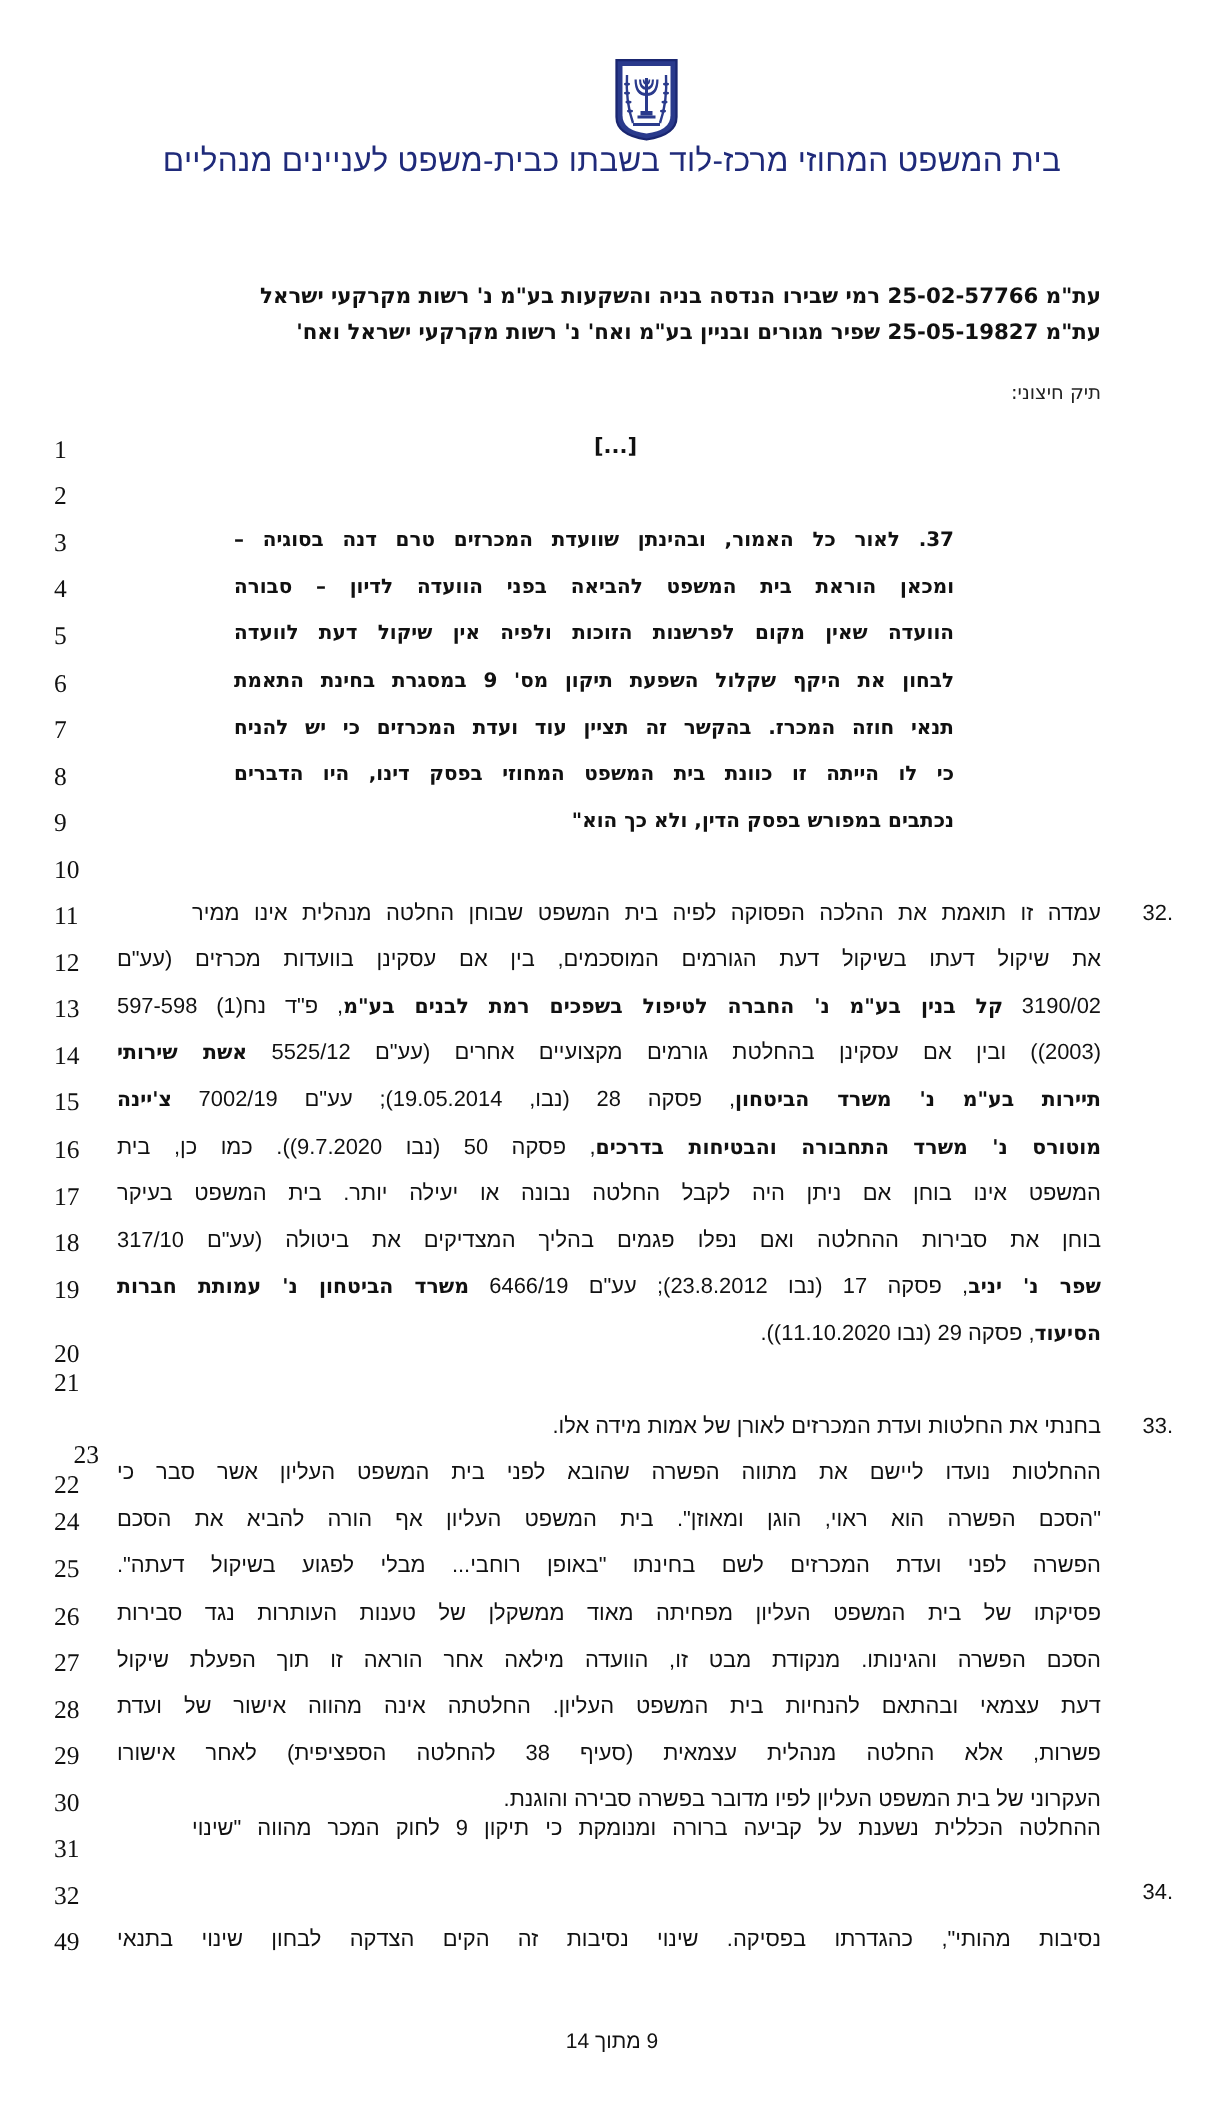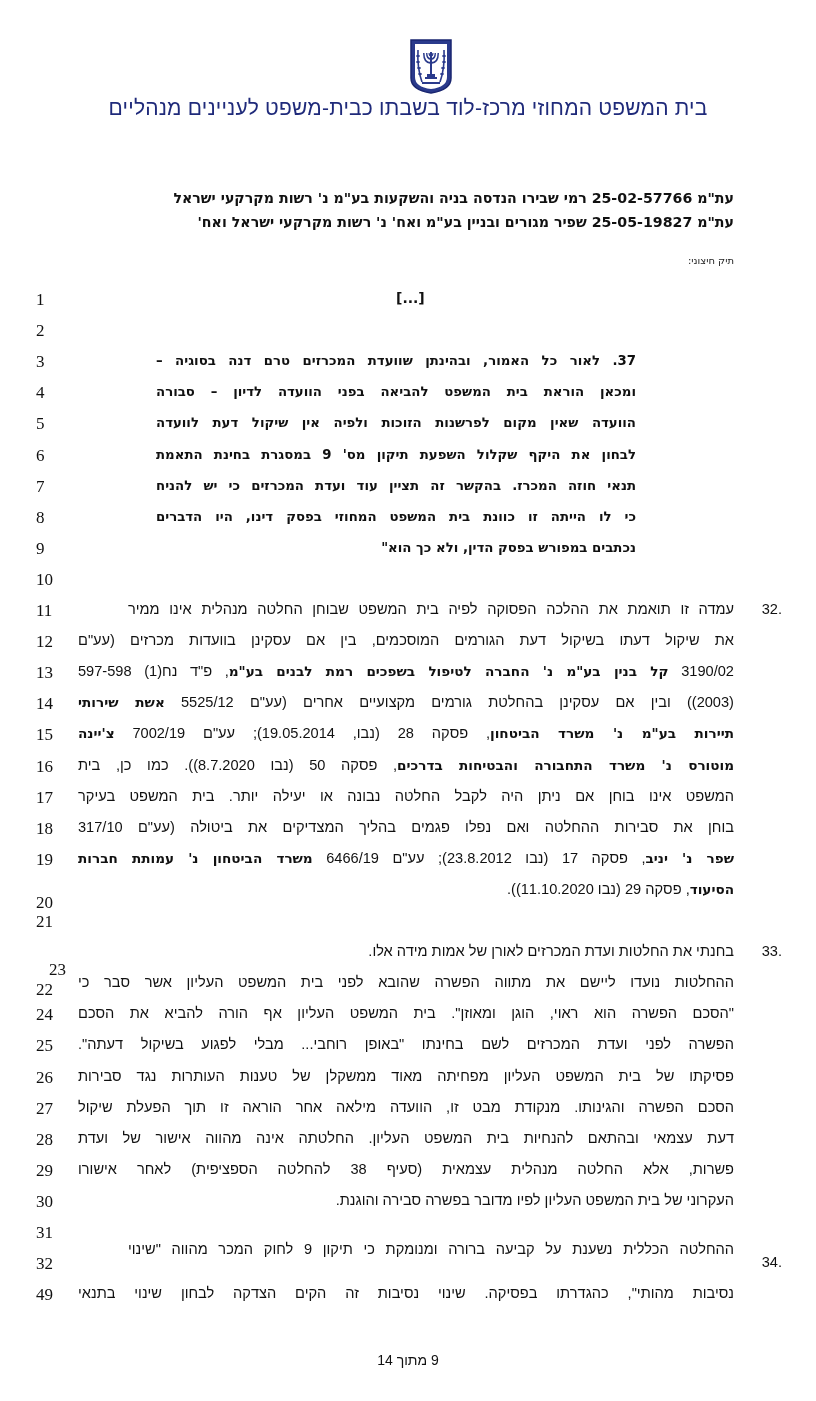--- a/index.html
+++ b/index.html
@@ -1,20 +1,20 @@
 <!DOCTYPE html>
 <html><head>
   <meta charset="utf-8">
   <style>
     html, body { margin: 0; padding: 0; background: #ffffff; }
     body { width: 816px; height: 1401px; position: relative; overflow: hidden; font-family: "DejaVu Sans", sans-serif; color: #111; }
     .emblem { position: absolute; left: 408px; top: 38px; width: 46px; height: 56px; }
     .court-title { position: absolute; left: 0; right: 0; top: 96px; text-align: center; direction: rtl; font-family: "Liberation Sans", sans-serif; font-size: 21px; color: #1f2a7a; letter-spacing: 0.2px; }
     .case-block { position: absolute; right: 82px; top: 186px; direction: rtl; text-align: right; font-family: "DejaVu Sans", sans-serif; font-weight: bold; font-size: 14.2px; line-height: 24px; color: #111; }
-    .ext-file { position: absolute; right: 82px; top: 255px; direction: rtl; font-size: 10px; color: #222; font-family: "DejaVu Sans", sans-serif; }
+    .ext-file { position: absolute; right: 82px; top: 255px; direction: rtl; font-size: 13px; color: #222; font-family: "DejaVu Sans", sans-serif; }
     .line-nums { position: absolute; left: 36px; top: 288px; width: 30px; font-family: "Liberation Serif", serif; font-size: 17px; color: #111; }
     .line-nums div { position: absolute; left: 0; }
     .quote-line { position: absolute; right: 180px; width: 480px; direction: rtl; text-align: justify; text-align-last: justify; font-family: "DejaVu Sans", sans-serif; font-weight: bold; font-size: 13.3px; color: #111; }
     .quote-line.last { text-align-last: right; }
     .ellipsis { position: absolute; left: 396px; top: 290px; font-weight: bold; font-family: "DejaVu Sans", sans-serif; font-size: 14px; }
     .para-line { position: absolute; right: 82px; width: 656px; direction: rtl; text-align: justify; text-align-last: justify; font-family: "Liberation Sans", sans-serif; font-size: 14.6px; color: #111; white-space: nowrap; }
     .para-line.last { text-align-last: right; }
     .para-line.first { width: 606px; }
     .para-line.first-only { width: 606px; text-align-last: right; }
     .para-num { position: absolute; right: 30px; font-family: "Liberation Sans", sans-serif; font-size: 14.6px; direction: ltr; }
@@ -108,33 +108,33 @@
     <div class="quote-line last" style="top: 539.8px;">נכתבים במפורש בפסק הדין, ולא כך הוא"</div>
   </div>
 
 <div id="paras">
     <div class="para-num" style="top: 601px; right: 34px;">32.</div>
     <div class="para-line first" style="top: 601px;"><span>עמדה זו תואמת את ההלכה הפסוקה לפיה בית המשפט שבוחן החלטה מנהלית אינו ממיר</span></div>
     <div class="para-line" style="top: 632.1px;"><span>את שיקול דעתו בשיקול דעת הגורמים המוסכמים, בין אם עסקינן בוועדות מכרזים (עע"ם</span></div>
     <div class="para-line" style="top: 663.2px;"><span>3190/02 </span><b>קל בנין בע"מ נ' החברה לטיפול בשפכים רמת לבנים בע"מ</b><span>, פ"ד נח(1) 597-598</span></div>
     <div class="para-line" style="top: 694.3px;"><span>(2003)) ובין אם עסקינן בהחלטת גורמים מקצועיים אחרים (עע"ם 5525/12 </span><b>אשת שירותי</b></div>
     <div class="para-line" style="top: 725.4px;"><b>תיירות בע"מ נ' משרד הביטחון</b><span>, פסקה 28 (נבו, 19.05.2014); עע"ם 7002/19 </span><b>צ'יינה</b></div>
-    <div class="para-line" style="top: 756.5px;"><b>מוטורס נ' משרד התחבורה והבטיחות בדרכים</b><span>, פסקה 50 (נבו 8.7.2020)). כמו כן, בית</span></div>
+    <div class="para-line" style="top: 756.5px;"><b>מוטורס נ' משרד התחבורה והבטיחות בדרכים</b><span>, פסקה 50 (נבו 9.7.2020)). כמו כן, בית</span></div>
     <div class="para-line" style="top: 787.6px;"><span>המשפט אינו בוחן אם ניתן היה לקבל החלטה נבונה או יעילה יותר. בית המשפט בעיקר</span></div>
     <div class="para-line" style="top: 818.7px;"><span>בוחן את סבירות ההחלטה ואם נפלו פגמים בהליך המצדיקים את ביטולה (עע"ם 317/10</span></div>
     <div class="para-line" style="top: 849.8px;"><b>שפר נ' יניב</b><span>, פסקה 17 (נבו 23.8.2012); עע"ם 6466/19 </span><b>משרד הביטחון נ' עמותת חברות</b></div>
     <div class="para-line last" style="top: 880.9px;"><b>הסיעוד</b><span>, פסקה 29 (נבו 11.10.2020)).</span></div>
     <div class="para-num" style="top: 943.1px; right: 34px;">33.</div>
     <div class="para-line first-only" style="top: 943.1px;"><span>בחנתי את החלטות ועדת המכרזים לאורן של אמות מידה אלו.</span></div>
     <div class="para-line" style="top: 974.2px;"><span>ההחלטות נועדו ליישם את מתווה הפשרה שהובא לפני בית המשפט העליון אשר סבר כי</span></div>
     <div class="para-line" style="top: 1005.3px;"><span>"הסכם הפשרה הוא ראוי, הוגן ומאוזן". בית המשפט העליון אף הורה להביא את הסכם</span></div>
     <div class="para-line" style="top: 1036.4px;"><span>הפשרה לפני ועדת המכרזים לשם בחינתו "באופן רוחבי... מבלי לפגוע בשיקול דעתה".</span></div>
     <div class="para-line" style="top: 1067.5px;"><span>פסיקתו של בית המשפט העליון מפחיתה מאוד ממשקלן של טענות העותרות נגד סבירות</span></div>
     <div class="para-line" style="top: 1098.6px;"><span>הסכם הפשרה והגינותו. מנקודת מבט זו, הוועדה מילאה אחר הוראה זו תוך הפעלת שיקול</span></div>
     <div class="para-line" style="top: 1129.7px;"><span>דעת עצמאי ובהתאם להנחיות בית המשפט העליון. החלטתה אינה מהווה אישור של ועדת</span></div>
     <div class="para-line" style="top: 1160.8px;"><span>פשרות, אלא החלטה מנהלית עצמאית (סעיף 38 להחלטה הספציפית) לאחר אישורו</span></div>
     <div class="para-line last" style="top: 1191.9px;"><span>העקרוני של בית המשפט העליון לפיו מדובר בפשרה סבירה והוגנת.</span></div>
     <div class="para-num" style="top: 1254.1px; right: 34px;">34.</div>
-    <div class="para-line first" style="top: 1241px; margin-left: 40px;"><span>ההחלטה הכללית נשענת על קביעה ברורה ומנומקת כי תיקון 9 לחוק המכר מהווה "שינוי</span></div>
+    <div class="para-line first" style="top: 1211px; margin-left: 40px;"><span>ההחלטה הכללית נשענת על קביעה ברורה ומנומקת כי תיקון 9 לחוק המכר מהווה "שינוי</span></div>
     <div class="para-line" style="top: 1285.2px;"><span>נסיבות מהותי", כהגדרתו בפסיקה. שינוי נסיבות זה הקים הצדקה לבחון שינוי בתנאי</span></div>
   </div>
 
 <div class="page-footer">9 מתוך 14</div>
 
 </body></html>

